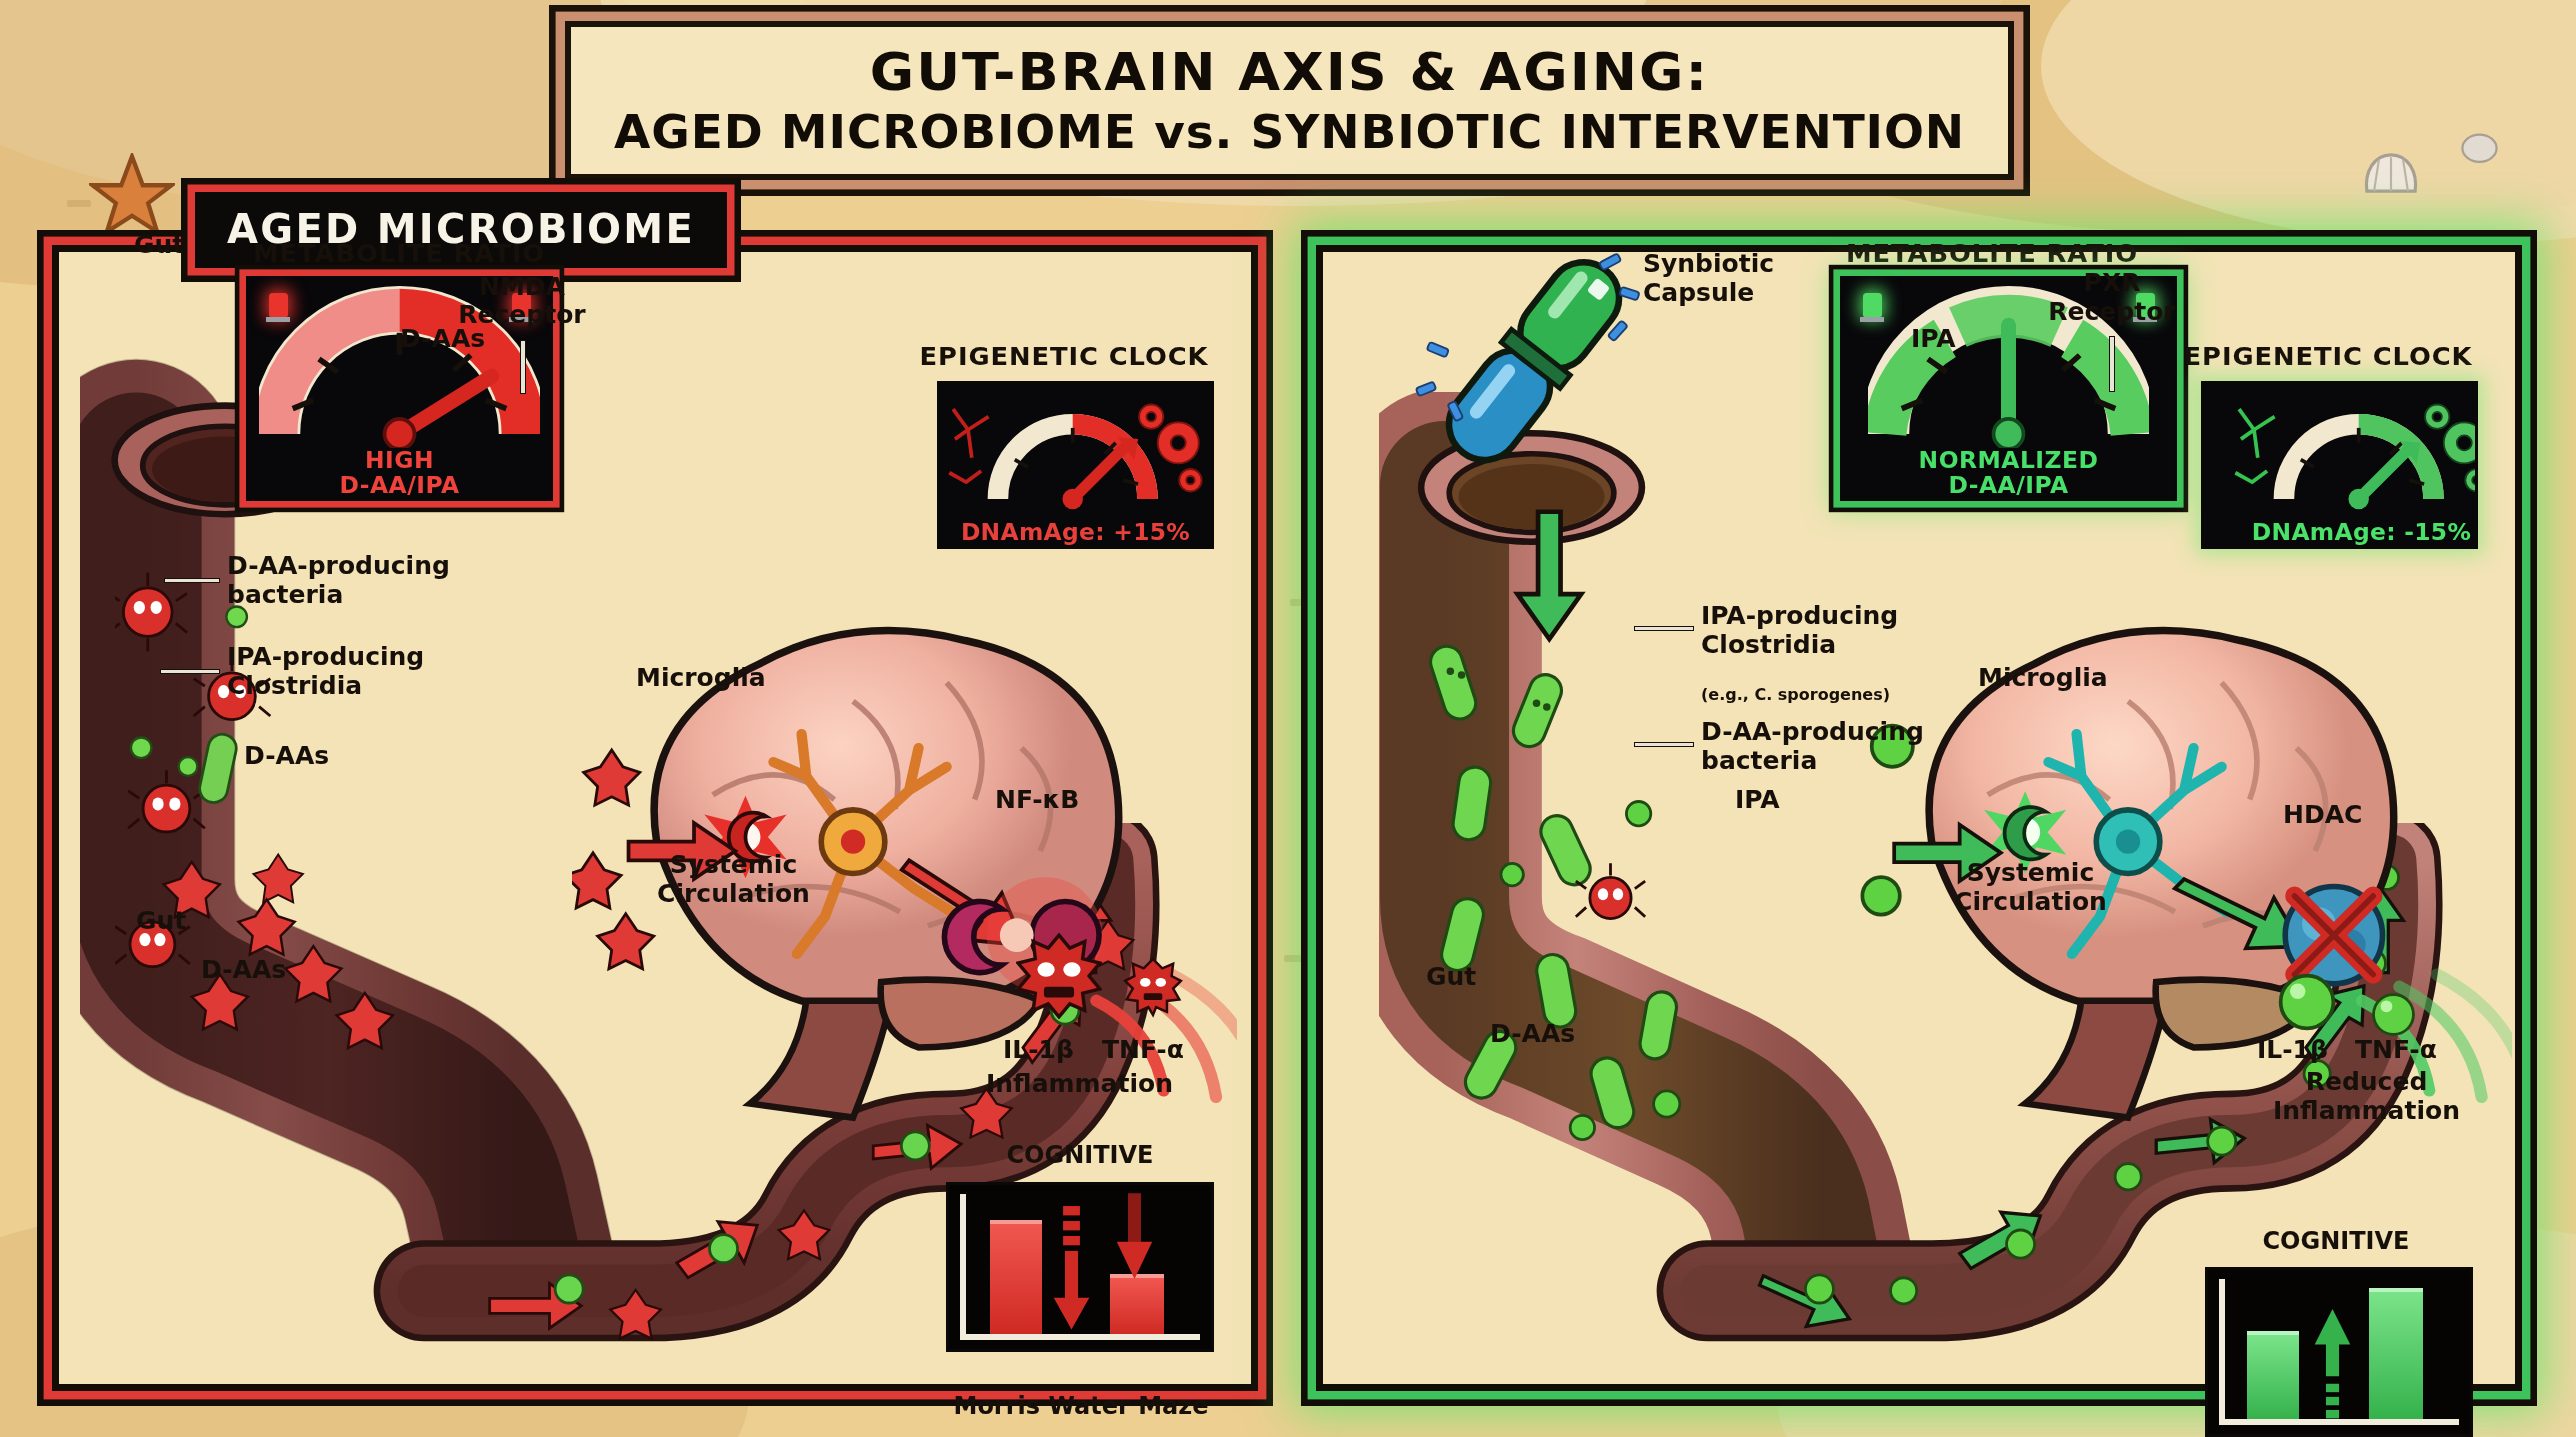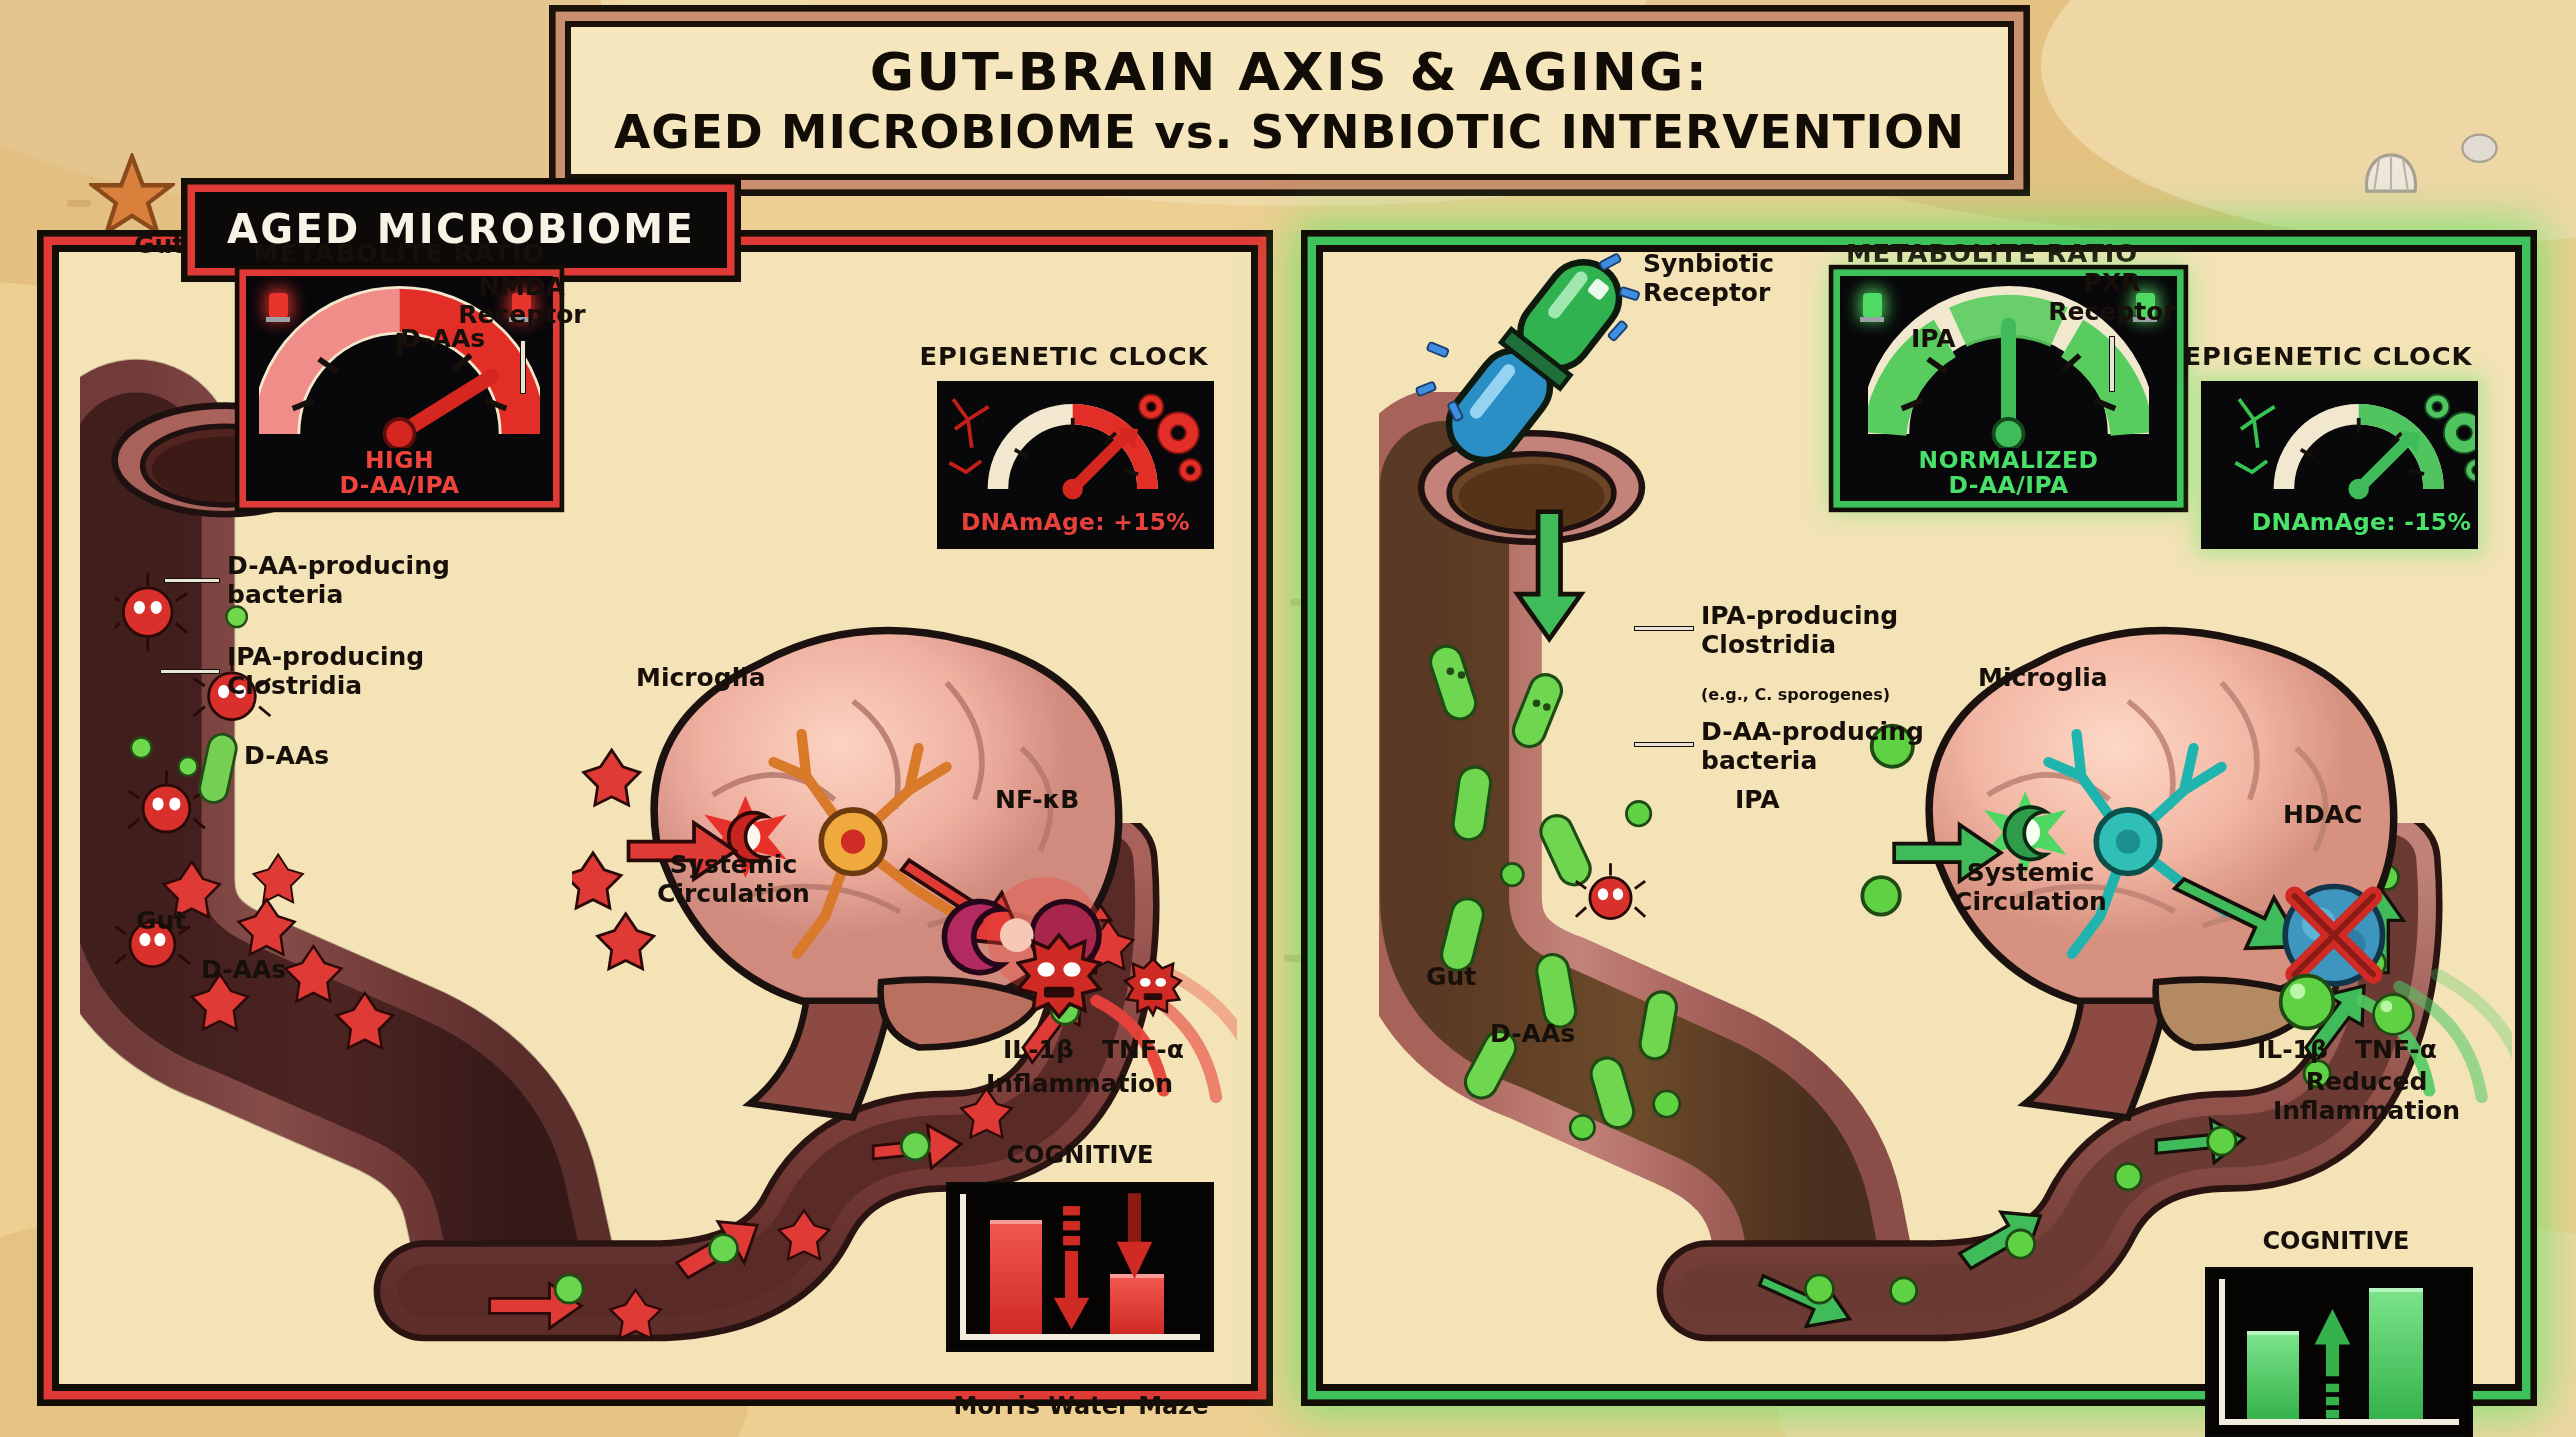--- a/index.html
+++ b/index.html
@@ -77,21 +77,21 @@
   .gauge-box.green { box-shadow: 0 0 0 6.6px #3ec25c, 0 0 0 11.2px #130d07, 0 0 26px 8.4px rgba(90,230,100,.6); }
   .gauge-box .readout {
     font-size: 23.4px; font-weight: 900; line-height: 1.05; text-align: center;
     letter-spacing: 0.5px;
   }
   .gauge-box .readout.red   { color: #f0433c; }
   .gauge-box .readout.green { color: #49e06a; }
 
   .clock-box {
     position: absolute; background: #08070a; overflow: hidden;
-    display: flex; flex-direction: column; align-items: center; justify-content: flex-start;
+    display: flex; flex-direction: column; align-items: center; justify-content: flex-end;
     border: 3.7px solid #0a0806;
   }
   .clock-box.green { box-shadow: 0 0 19px 4.7px rgba(90,230,100,.45); padding-left: 44px; }
   .clock-box .dnatext {
     font-size: 23.4px; font-weight: 900; letter-spacing: 0.3px; margin-top: 1.9px;
   }
   .clock-box .dnatext.red   { color: #e8403a; }
   .clock-box .dnatext.green { color: #4ae268; }
 
   
@@ -631,21 +631,21 @@
     <g fill="#3f8fe0" stroke="#1b3f70" stroke-width="2">
       <rect x="204" y="36" width="22" height="9" rx="3" transform="rotate(-28 215 40)"></rect>
       <rect x="226" y="70" width="20" height="9" rx="3" transform="rotate(18 236 74)"></rect>
       <rect x="212" y="110" width="22" height="9" rx="3" transform="rotate(-48 223 114)"></rect>
       <rect x="20" y="130" width="22" height="9" rx="3" transform="rotate(22 31 134)"></rect>
       <rect x="8" y="172" width="20" height="9" rx="3" transform="rotate(-22 18 176)"></rect>
       <rect x="40" y="196" width="20" height="9" rx="3" transform="rotate(64 50 200)"></rect>
     </g>
   </svg>
   <div class="lbl b" style="left:320px; top:-1.9px;">Synbiotic
-Receptor</div>
+Capsule</div>
 
   <div class="card-title" style="left:505px; top:-13px; width:328px;">METABOLITE RATIO</div>
   <div class="gauge-box green" style="left:517px; top:24px; width:337px; height:225px;">
     <svg width="281" height="164" viewBox="0 0 300 175" class="pix">
       <path d="M18 160 A132 132 0 0 1 282 160" fill="none" stroke="#f2e8cf" stroke-width="52"></path>
       <path d="M18 160 A132 132 0 0 1 82 58" fill="none" stroke="#59cc5f" stroke-width="46"></path>
       <path d="M218 58 A132 132 0 0 1 282 160" fill="none" stroke="#59cc5f" stroke-width="46"></path>
       <path d="M96 46 A132 132 0 0 1 204 46" fill="none" stroke="#59cc5f" stroke-width="46" opacity=".9"></path>
       <g stroke="#15100a" stroke-width="6">
         <path d="M36 133 l22 -9"></path>

